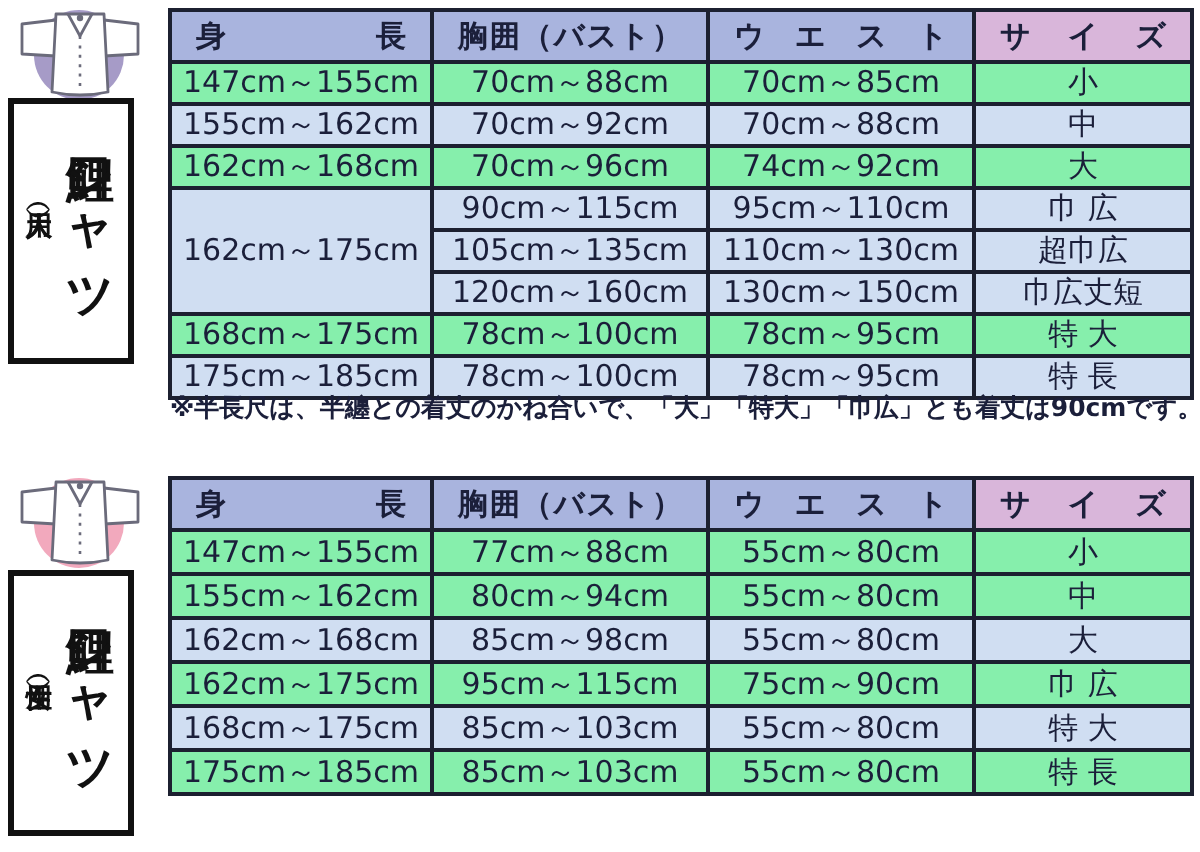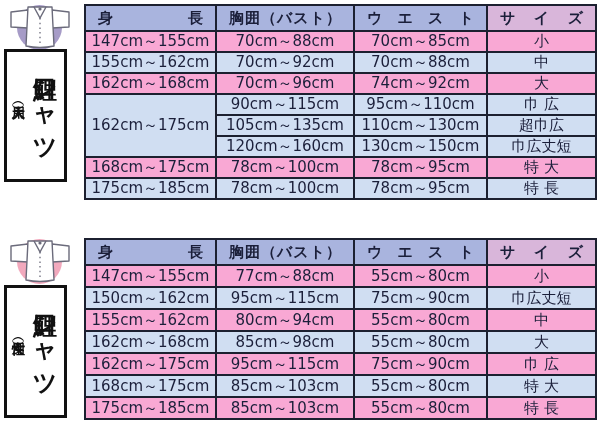--- a/index.html
+++ b/index.html
@@ -45,21 +45,21 @@
   .size-table th, .size-table td {
     border:2px solid #1c2030; text-align:center; vertical-align:middle;
     font-size:15px; overflow:hidden; white-space:nowrap; color:#1b1f3a;
   }
   .size-table thead tr { height:26px; }
   #table-adult tbody tr { height:20px; }
   #table-women tbody tr { height:22px; }
   .size-table th { font-weight:bold; }
   .hd-blue { background:#a9b4de; }
   .hd-pink { background:#d9b6da; }
-  tr.pink td { background:#f9a8d4; }
+  tr.pink td { background:#86efac; }
   tr.blue td { background:#d0def2; }
 
   .spread {
     display:flex; justify-content:space-between; align-items:center;
     padding:0 12px; width:100%;
   }
 
   
   .note {
     position:absolute; left:85px; top:196px; width:514px;
@@ -174,20 +174,21 @@
       </tr>
       <tr class="blue">
         <td>175cm～185cm</td>
         <td>78cm～100cm</td>
         <td>78cm～95cm</td>
         <td>特 長</td>
       </tr>
     </tbody>
   </table>
 
+  <div class="note">※半長尺は、半纏との着丈のかね合いで、「大」「特大」「巾広」とも着丈は90cmです。</div>
 
   <div class="icon-circle women"></div>
   <svg class="shirt-svg women" viewBox="0 0 64 48">
     <g fill="#ffffff" stroke="#6b6b7b" stroke-width="1.4" stroke-linejoin="round">
       <path d="M20 7 L3 9 L3 24 L20 25 Z"></path>
       <path d="M44 7 L61 9 L61 24 L44 25 Z"></path>
       <path d="M20 4 L44 4 L46 43 Q32 46 18 43 Z"></path>
     </g>
     <path d="M26 4 L32 15 L38 4" fill="none" stroke="#6b6b7b" stroke-width="1.4"></path>
     <line x1="32" y1="15" x2="32" y2="42" stroke="#6b6b7b" stroke-width="1.3" stroke-dasharray="1.5 3.2"></line>
@@ -241,26 +242,20 @@
           </th>
       </tr>
     </thead>
     <tbody>
       <tr class="pink">
         <td>147cm～155cm</td>
         <td>77cm～88cm</td>
         <td>55cm～80cm</td>
         <td>小</td>
       </tr>
-      <tr class="blue">
-        <td>150cm～162cm</td>
-        <td>95cm～115cm</td>
-        <td>75cm～90cm</td>
-        <td>巾広丈短</td>
-      </tr>
       <tr class="pink">
         <td>155cm～162cm</td>
         <td>80cm～94cm</td>
         <td>55cm～80cm</td>
         <td>中</td>
       </tr>
       <tr class="blue">
         <td>162cm～168cm</td>
         <td>85cm～98cm</td>
         <td>55cm～80cm</td>

